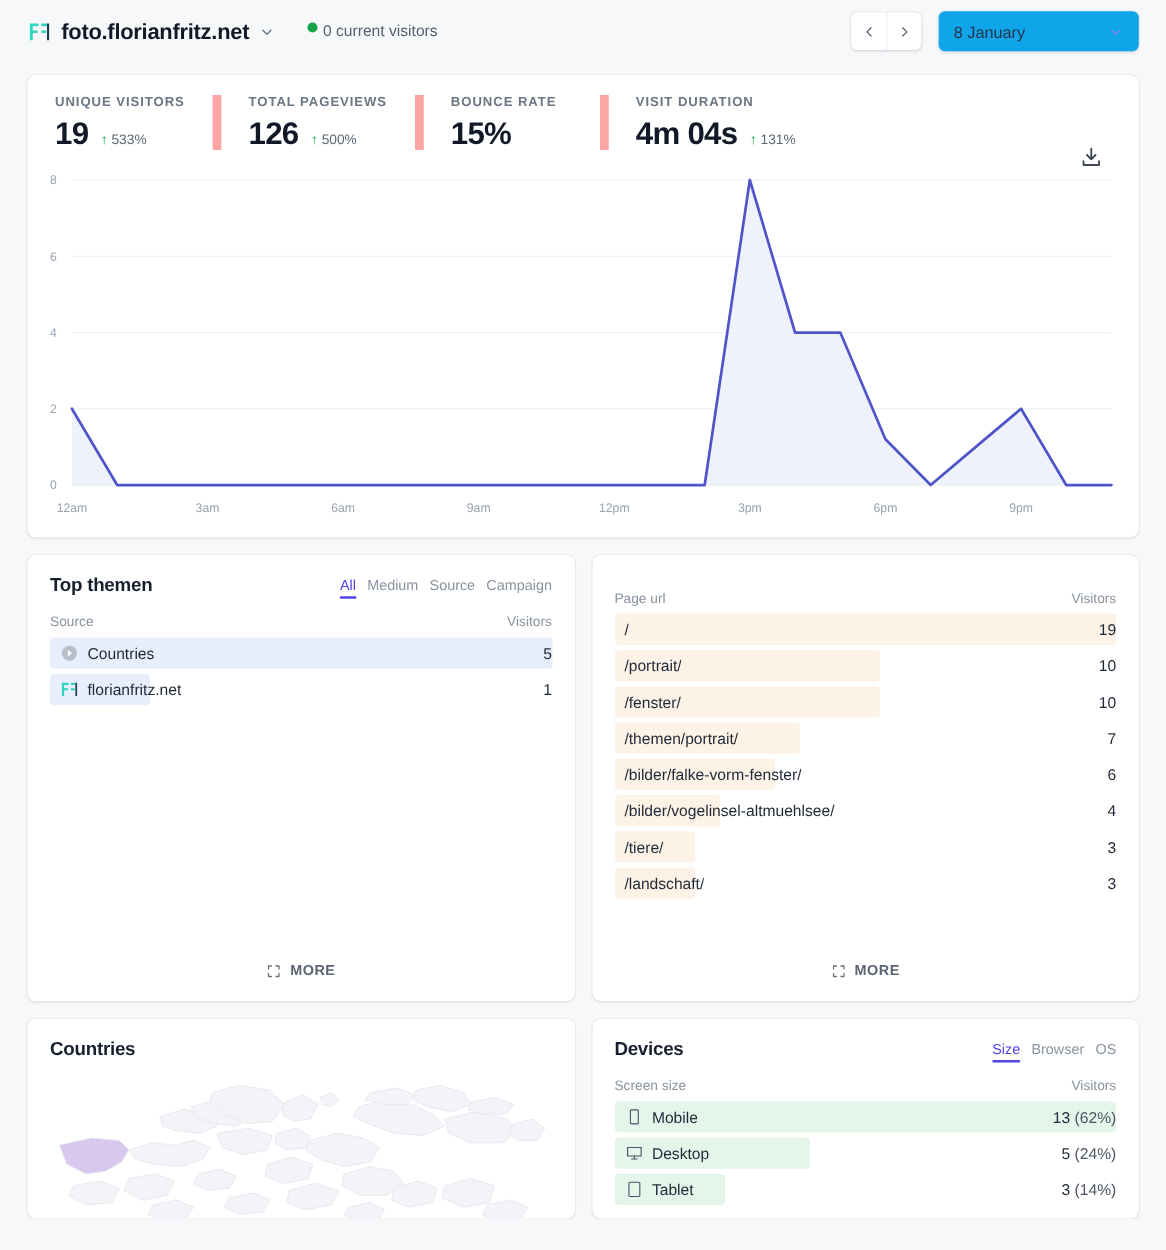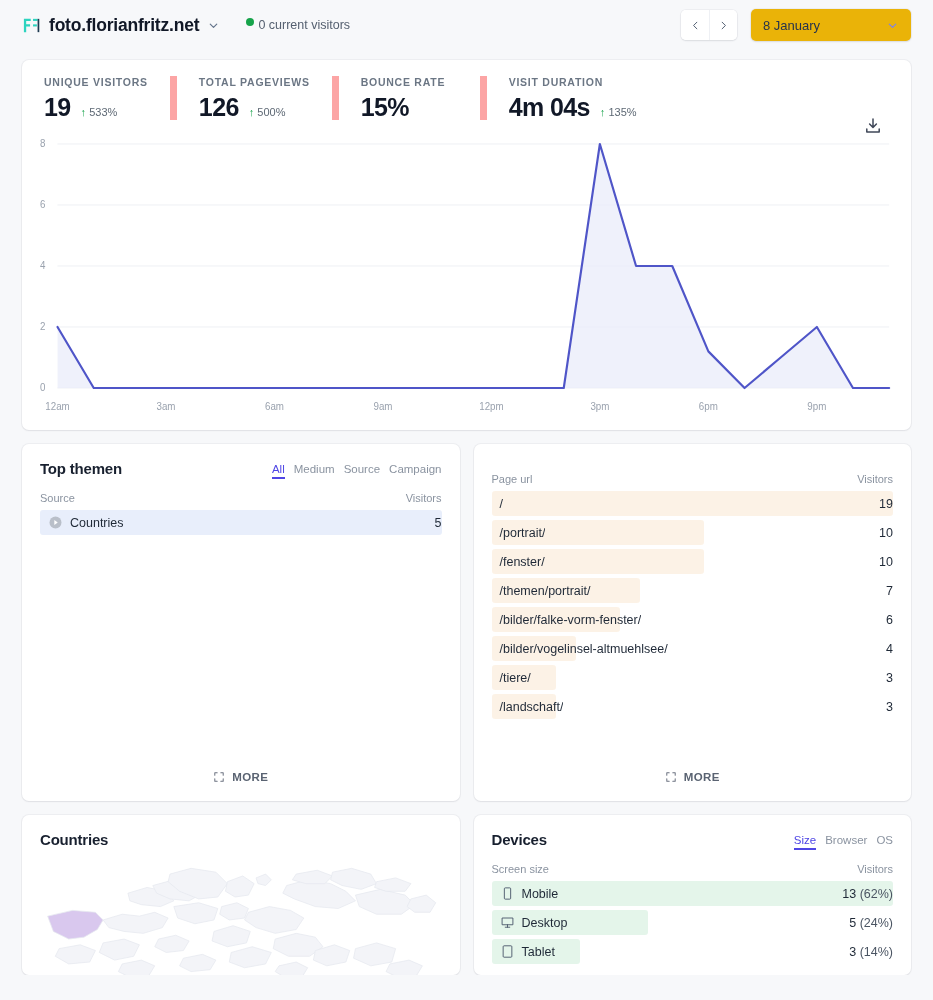--- a/index.html
+++ b/index.html
@@ -38,21 +38,21 @@
     display: flex; background: #fff; border-radius: 5px;
     box-shadow: 0 1px 2px rgba(16,24,40,.09), 0 0 0 1px rgba(16,24,40,.04);
     overflow: hidden; margin-right: 14px;
   }
   .arrow-btn {
     width: 28px; height: 30px; display: flex; align-items: center; justify-content: center;
     background: #fff; border: none; cursor: pointer; color: #475569; font-size: 13px;
   }
   .arrow-btn + .arrow-btn { border-left: 1px solid #eef0f4; }
   .date-picker {
-    width: 160px; height: 32px; background: #eab308; border-radius: 5px;
+    width: 160px; height: 32px; background: #0ea5e9; border-radius: 5px;
     box-shadow: 0 1px 2px rgba(16,24,40,.09), 0 0 0 1px rgba(16,24,40,.04);
     display: flex; align-items: center; padding: 0 12px; cursor: pointer;
   }
   .date-label { font-size: 13px; color: #26334d; flex: 1 1 auto; }
 
   
   .card {
     background: #fff; border-radius: 7px;
     box-shadow: 0 1px 2px rgba(16,24,40,.06), 0 0 0 1px rgba(16,24,40,.045);
   }
@@ -214,21 +214,21 @@
         <div class="stat-row">
           <div class="stat-value">15%</div>
         </div>
       </div>
       <div class="stat">
         <div class="stat-label">VISIT DURATION</div>
         <div class="stat-row">
           <div class="stat-value">4m 04s</div>
           <div class="stat-change">
             <span class="up">↑</span>
-            <span>135%</span>
+            <span>131%</span>
           </div>
         </div>
       </div>
     </div>
 
     <div class="chart-wrap">
       <svg class="download-icon" width="20" height="20" viewBox="0 0 20 20" fill="none">
         <path d="M10 3 L10 11 M6.6 8 L10 11.5 L13.4 8" stroke="#3f4758" stroke-width="1.5" stroke-linecap="round" stroke-linejoin="round"></path>
         <path d="M3.8 13 L3.8 16 L16.2 16 L16.2 13" stroke="#3f4758" stroke-width="1.5" stroke-linecap="round" stroke-linejoin="round"></path>
       </svg>
@@ -285,20 +285,33 @@
               <div class="bar-fill blue" style="width: 100%;"></div>
               <div class="bar-label">
                 <svg viewBox="0 0 20 20" class="fav">
                   <circle cx="10" cy="10" r="8" fill="#b9bfc9"></circle>
                   <path d="M8.4 6.6 L13 10 L8.4 13.4 Z" fill="#ffffff"></path>
                 </svg>
                 <span>Countries</span>
               </div>
               <div class="bar-value">5</div>
             </div>
+            <div class="bar-row">
+              <div class="bar-fill blue" style="width: 20%;"></div>
+              <div class="bar-label">
+                <svg viewBox="0 0 20 20" class="fav">
+                  <path d="M2 3 L2 17 L4.4 17 L4.4 11 L8.5 11 L8.5 8.8 L4.4 8.8 L4.4 5.2 L9.2 5.2 L9.2 3 Z" fill="#2dd4bf"></path>
+                  <path d="M11.6 3 L11.6 5.2 L16.4 5.2 L16.4 3 Z" fill="#2dd4bf"></path>
+                  <path d="M11.6 8.8 L11.6 11 L15.7 11 L15.7 8.8 Z" fill="#2dd4bf"></path>
+                  <path d="M16.4 3 L18.2 3 L18.2 17 L16.4 17 Z" fill="#1f3b52"></path>
+                </svg>
+                <span>florianfritz.net</span>
+              </div>
+              <div class="bar-value">1</div>
+            </div>
           </div>
         <div class="more-btn">
           <svg width="12" height="12" viewBox="0 0 20 20" fill="none">
             <path d="M3 7 L3 3 L7 3 M13 3 L17 3 L17 7 M17 13 L17 17 L13 17 M7 17 L3 17 L3 13" stroke="#6b7280" stroke-width="1.7" stroke-linecap="round" stroke-linejoin="round"></path>
           </svg>
           <span>MORE</span>
         </div>
       </div>
     </div>
 

